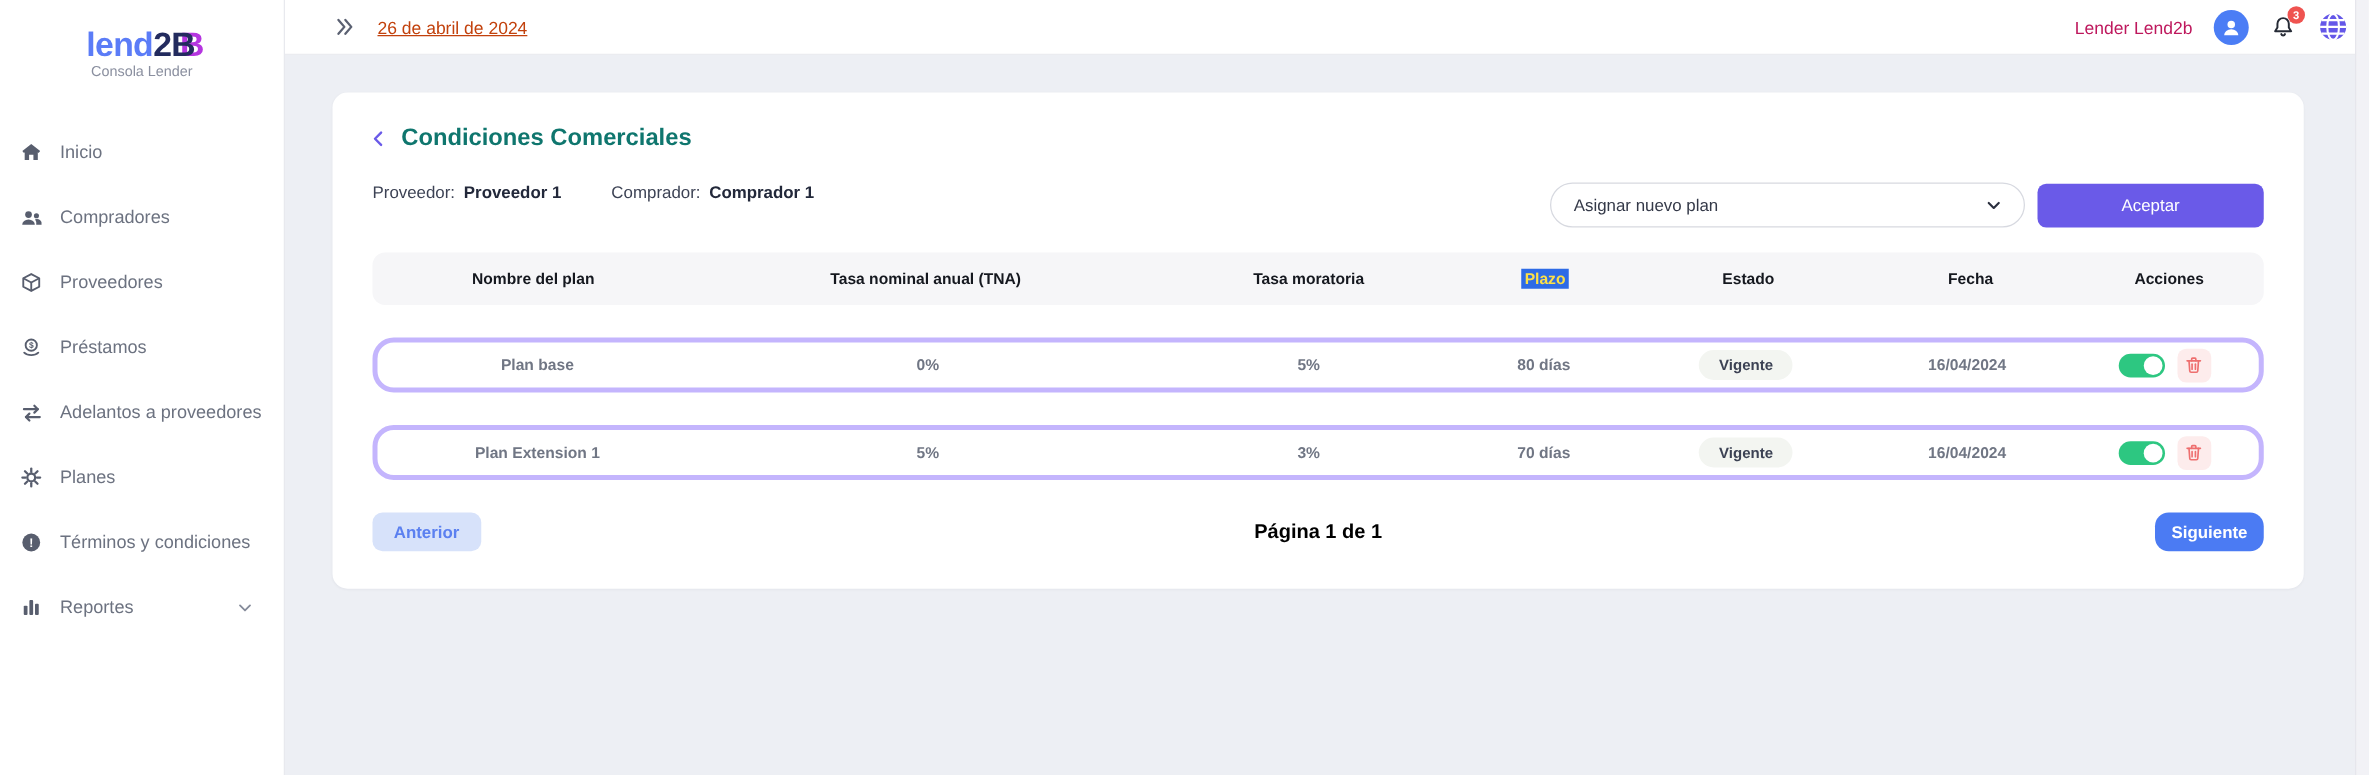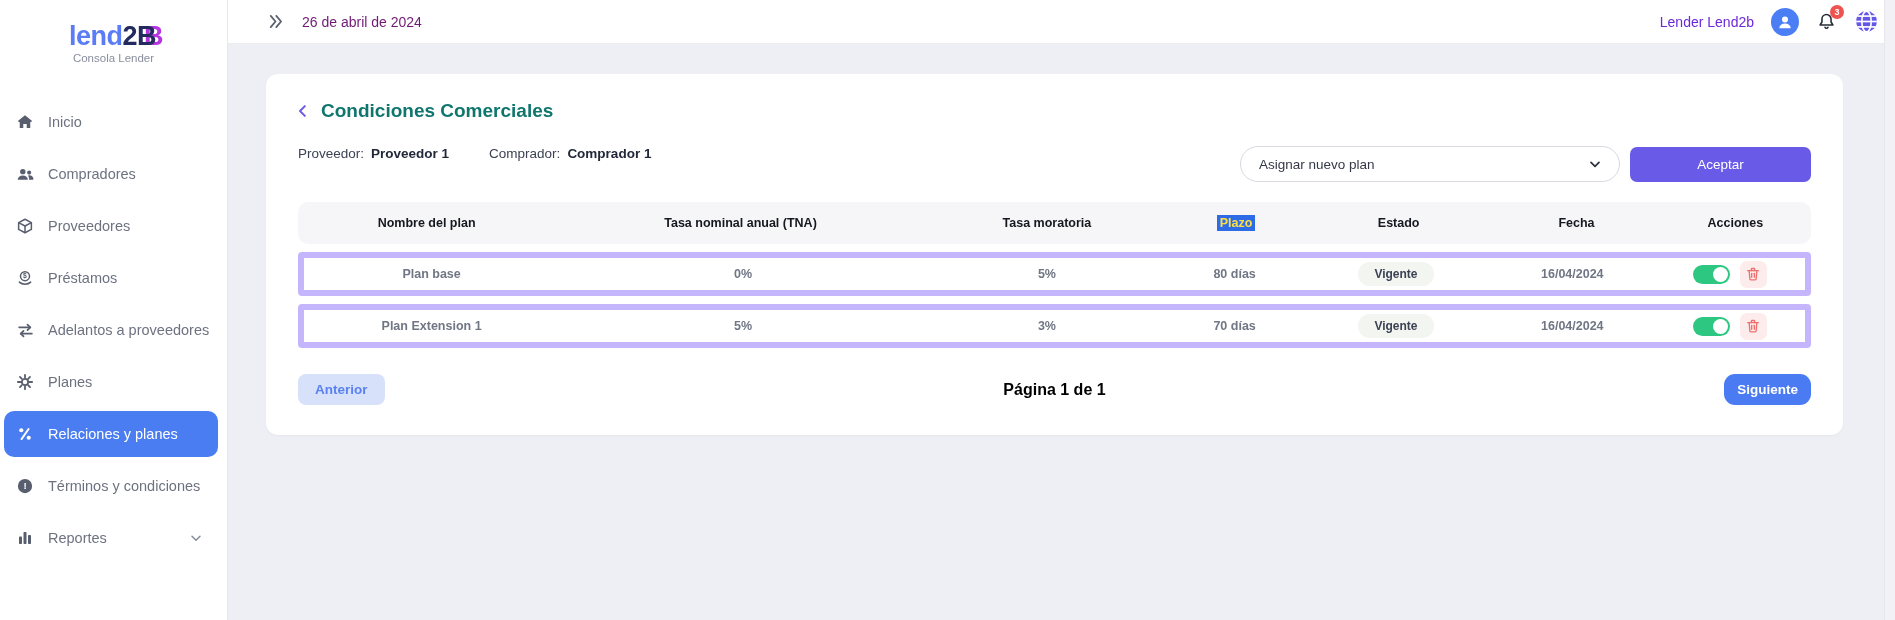--- a/index.html
+++ b/index.html
@@ -19,23 +19,23 @@
   .nav-item .nav-icon { width:20px; height:20px; display:flex; align-items:center; justify-content:center; color:#585e6e; }
   .nav-item.active { background:#4a7df2; color:#fff; }
   .nav-item.active .nav-icon { color:#fff; }
   .nav-chevron { margin-left:auto; margin-right:14px; color:#858b9a; display:flex; }
 
   
   .main { flex:1; display:flex; flex-direction:column; position:relative; }
   .topbar { height:44px; background:#fff; border-bottom:1px solid #ebecf0; display:flex; align-items:center; padding:0 16px 0 38px; }
   .topbar-left { display:flex; align-items:center; gap:17px; }
   .collapse-btn { color:#5b6172; display:flex; cursor:pointer; }
-  .topbar-date { font-size:14px; color:#701a75; }
+  .topbar-date { font-size:14px; color:#c2410c;text-decoration:underline; }
   .topbar-right { margin-left:auto; display:flex; align-items:center; gap:17px; }
-  .user-name { font-size:14px; color:#6d28d9; }
+  .user-name { font-size:14px; color:#be185d; }
   .avatar { width:28px; height:28px; border-radius:50%; background:#4b7df5; display:flex; align-items:center; justify-content:center; cursor:pointer; }
   .bell-wrap { position:relative; display:flex; cursor:pointer; color:#262b36; }
   .bell-badge { position:absolute; top:-6px; right:-7px; background:#ef5350; color:#fff; font-size:9px; font-weight:bold; width:14px; height:14px; border-radius:50%; display:flex; align-items:center; justify-content:center; }
   .globe-wrap { display:flex; cursor:pointer; }
 
   
   .content { flex:1; }
   .card { background:#fff; border-radius:12px; margin:30px 52px 0 38px; padding:26px 32px 30px; box-shadow:0 1px 2px rgba(30,35,60,0.04); }
   .card-title-row { display:flex; align-items:center; gap:9px; margin-left:-4px; }
   .back-chevron { color:#6a5ae8; display:flex; cursor:pointer; }
@@ -49,21 +49,21 @@
   .plan-select { width:380px; height:36px; border:1px solid #d7d9e0; border-radius:18px; display:flex; align-items:center; justify-content:space-between; padding:0 16px 0 18px; font-size:13.5px; color:#343948; cursor:pointer; background:#fff; }
   .plan-select .sel-chevron { color:#2c3140; display:flex; }
   .accept-btn { width:181px; height:35px; background:#6a5ae8; border:none; border-radius:7px; color:#fff; font-size:13.5px; font-family:inherit; cursor:pointer; }
 
   
   .table { margin-top:20px; }
   .grid7 { display:grid; grid-template-columns:17% 24.5% 16% 9% 12.5% 11% 10%; align-items:center; }
   .thead { background:#f6f6f8; border-radius:10px; height:42px; }
   .th { text-align:center; font-size:12.5px; font-weight:bold; color:#15181f; }
   .th .hl { background:#2e6be6; color:#fde047; padding:1px 3px; }
-  .trow { background:#fff; border:6px solid #c4b5fd; border-radius:4px; height:44px; margin-top:8px; }
+  .trow { background:#fff; border:4px solid #c4b5fd; border-radius:17px; height:44px; margin-top:26px; }
   .td { text-align:center; font-size:12.5px; font-weight:600; color:#707684; }
   .badge { display:inline-block; background:#f3f5f1; color:#3c4254; font-size:12px; font-weight:600; padding:5px 16px; border-radius:12px; }
   .actions-cell { display:flex; align-items:center; justify-content:center; gap:10px; }
   .toggle { width:37px; height:19px; border-radius:10px; background:#2dc781; position:relative; cursor:pointer; }
   .toggle .knob { position:absolute; top:2px; right:2px; width:15px; height:15px; border-radius:50%; background:#fff; }
   .trash-btn { width:27px; height:27px; border-radius:7px; background:#fdecec; border:none; display:flex; align-items:center; justify-content:center; color:#ee6f6f; cursor:pointer; }
 
   
   .pagination-row { display:flex; align-items:center; margin-top:26px; position:relative; }
   .prev-btn { background:#d7e2fa; color:#5b80f0; border:none; border-radius:8px; padding:8px 17px; font-size:13.5px; font-weight:600; font-family:inherit; cursor:pointer; }
@@ -141,30 +141,20 @@
               <line x1="12" y1="18" x2="12" y2="21.5"></line>
               <line x1="2.5" y1="12" x2="6" y2="12"></line>
               <line x1="18" y1="12" x2="21.5" y2="12"></line>
               <line x1="5.3" y1="5.3" x2="7.8" y2="7.8"></line>
               <line x1="16.2" y1="16.2" x2="18.7" y2="18.7"></line>
               <line x1="5.3" y1="18.7" x2="7.8" y2="16.2"></line>
               <line x1="16.2" y1="7.8" x2="18.7" y2="5.3"></line>
             </svg>
           </span>
           <span class="nav-label">Planes</span>
-        </div>
-        <div class="nav-item active">
-          <span class="nav-icon">
-            <svg width="18" height="18" viewBox="0 0 24 24" fill="currentColor">
-              <circle cx="7" cy="7" r="2.8"></circle>
-              <circle cx="17" cy="17" r="2.8"></circle>
-              <rect x="10.8" y="2.5" width="2.6" height="19" rx="1.3" transform="rotate(35 12 12)"></rect>
-            </svg>
-          </span>
-          <span class="nav-label">Relaciones y planes</span>
         </div>
         <div class="nav-item">
           <span class="nav-icon">
             <svg width="18" height="18" viewBox="0 0 24 24">
               <circle cx="12" cy="12" r="9.5" fill="currentColor"></circle>
               <text x="12" y="16.5" text-anchor="middle" font-size="13" font-weight="bold" fill="#fff">!</text>
             </svg>
           </span>
           <span class="nav-label">Términos y condiciones</span>
         </div>

